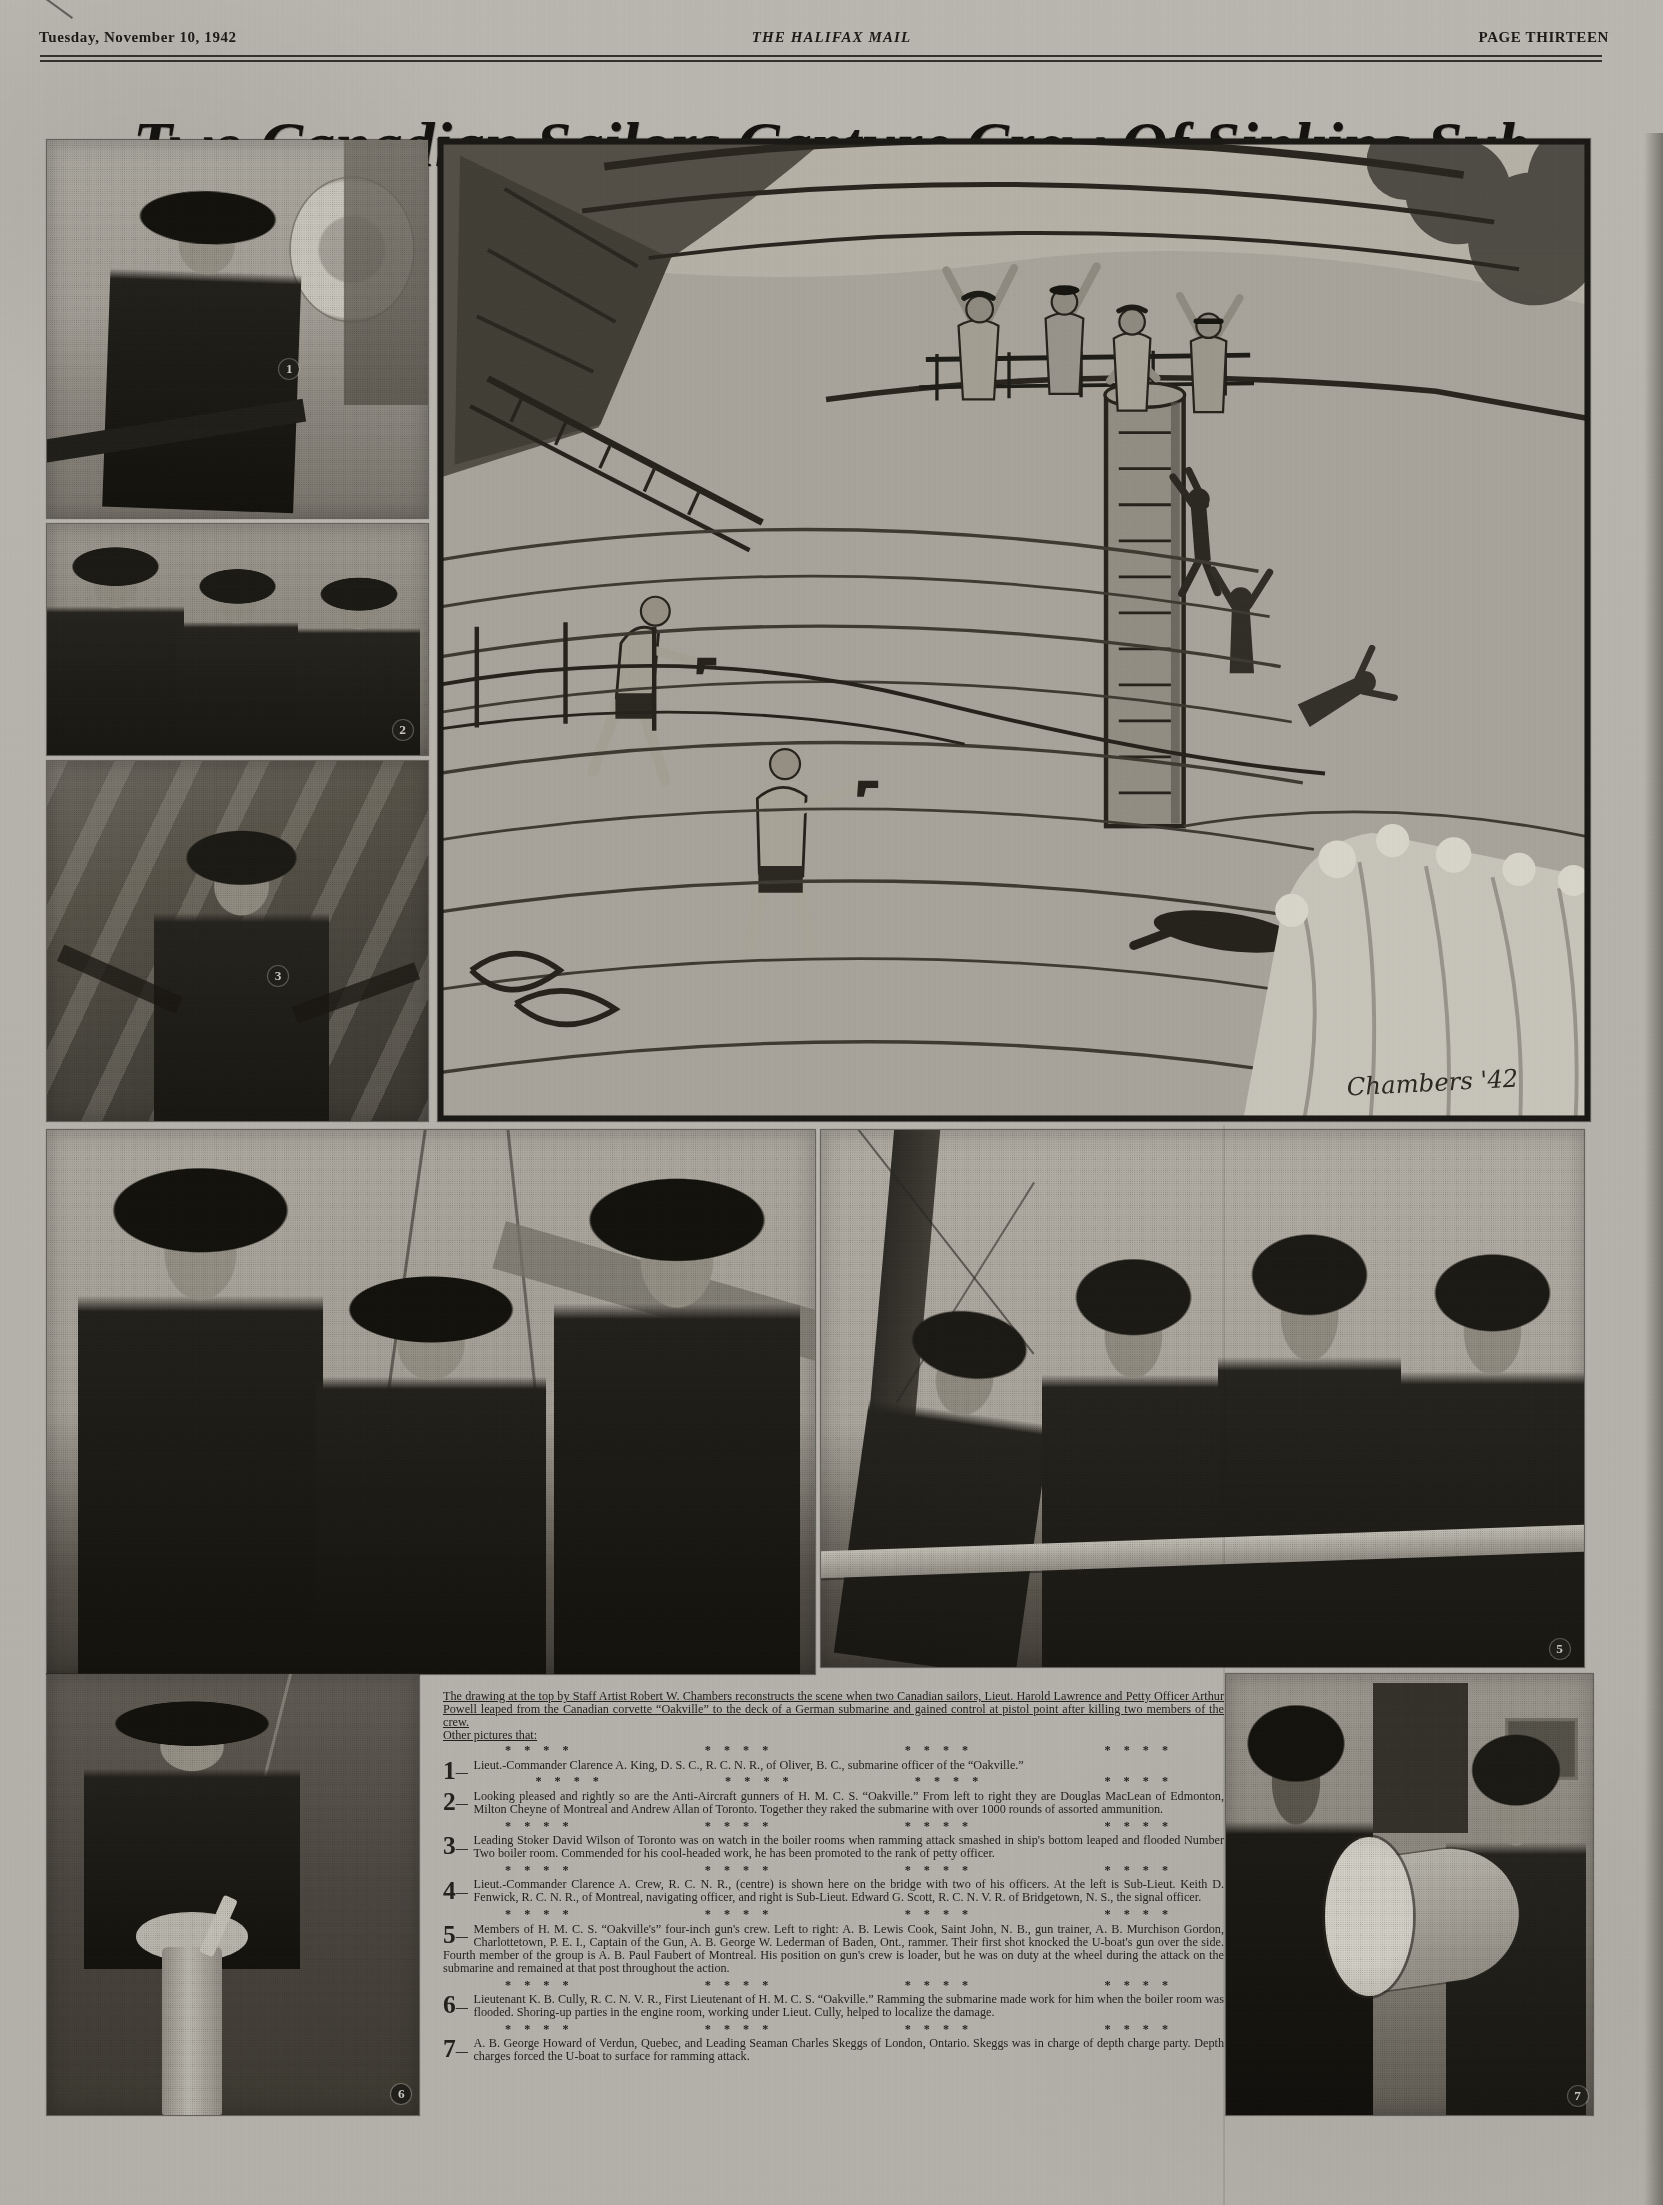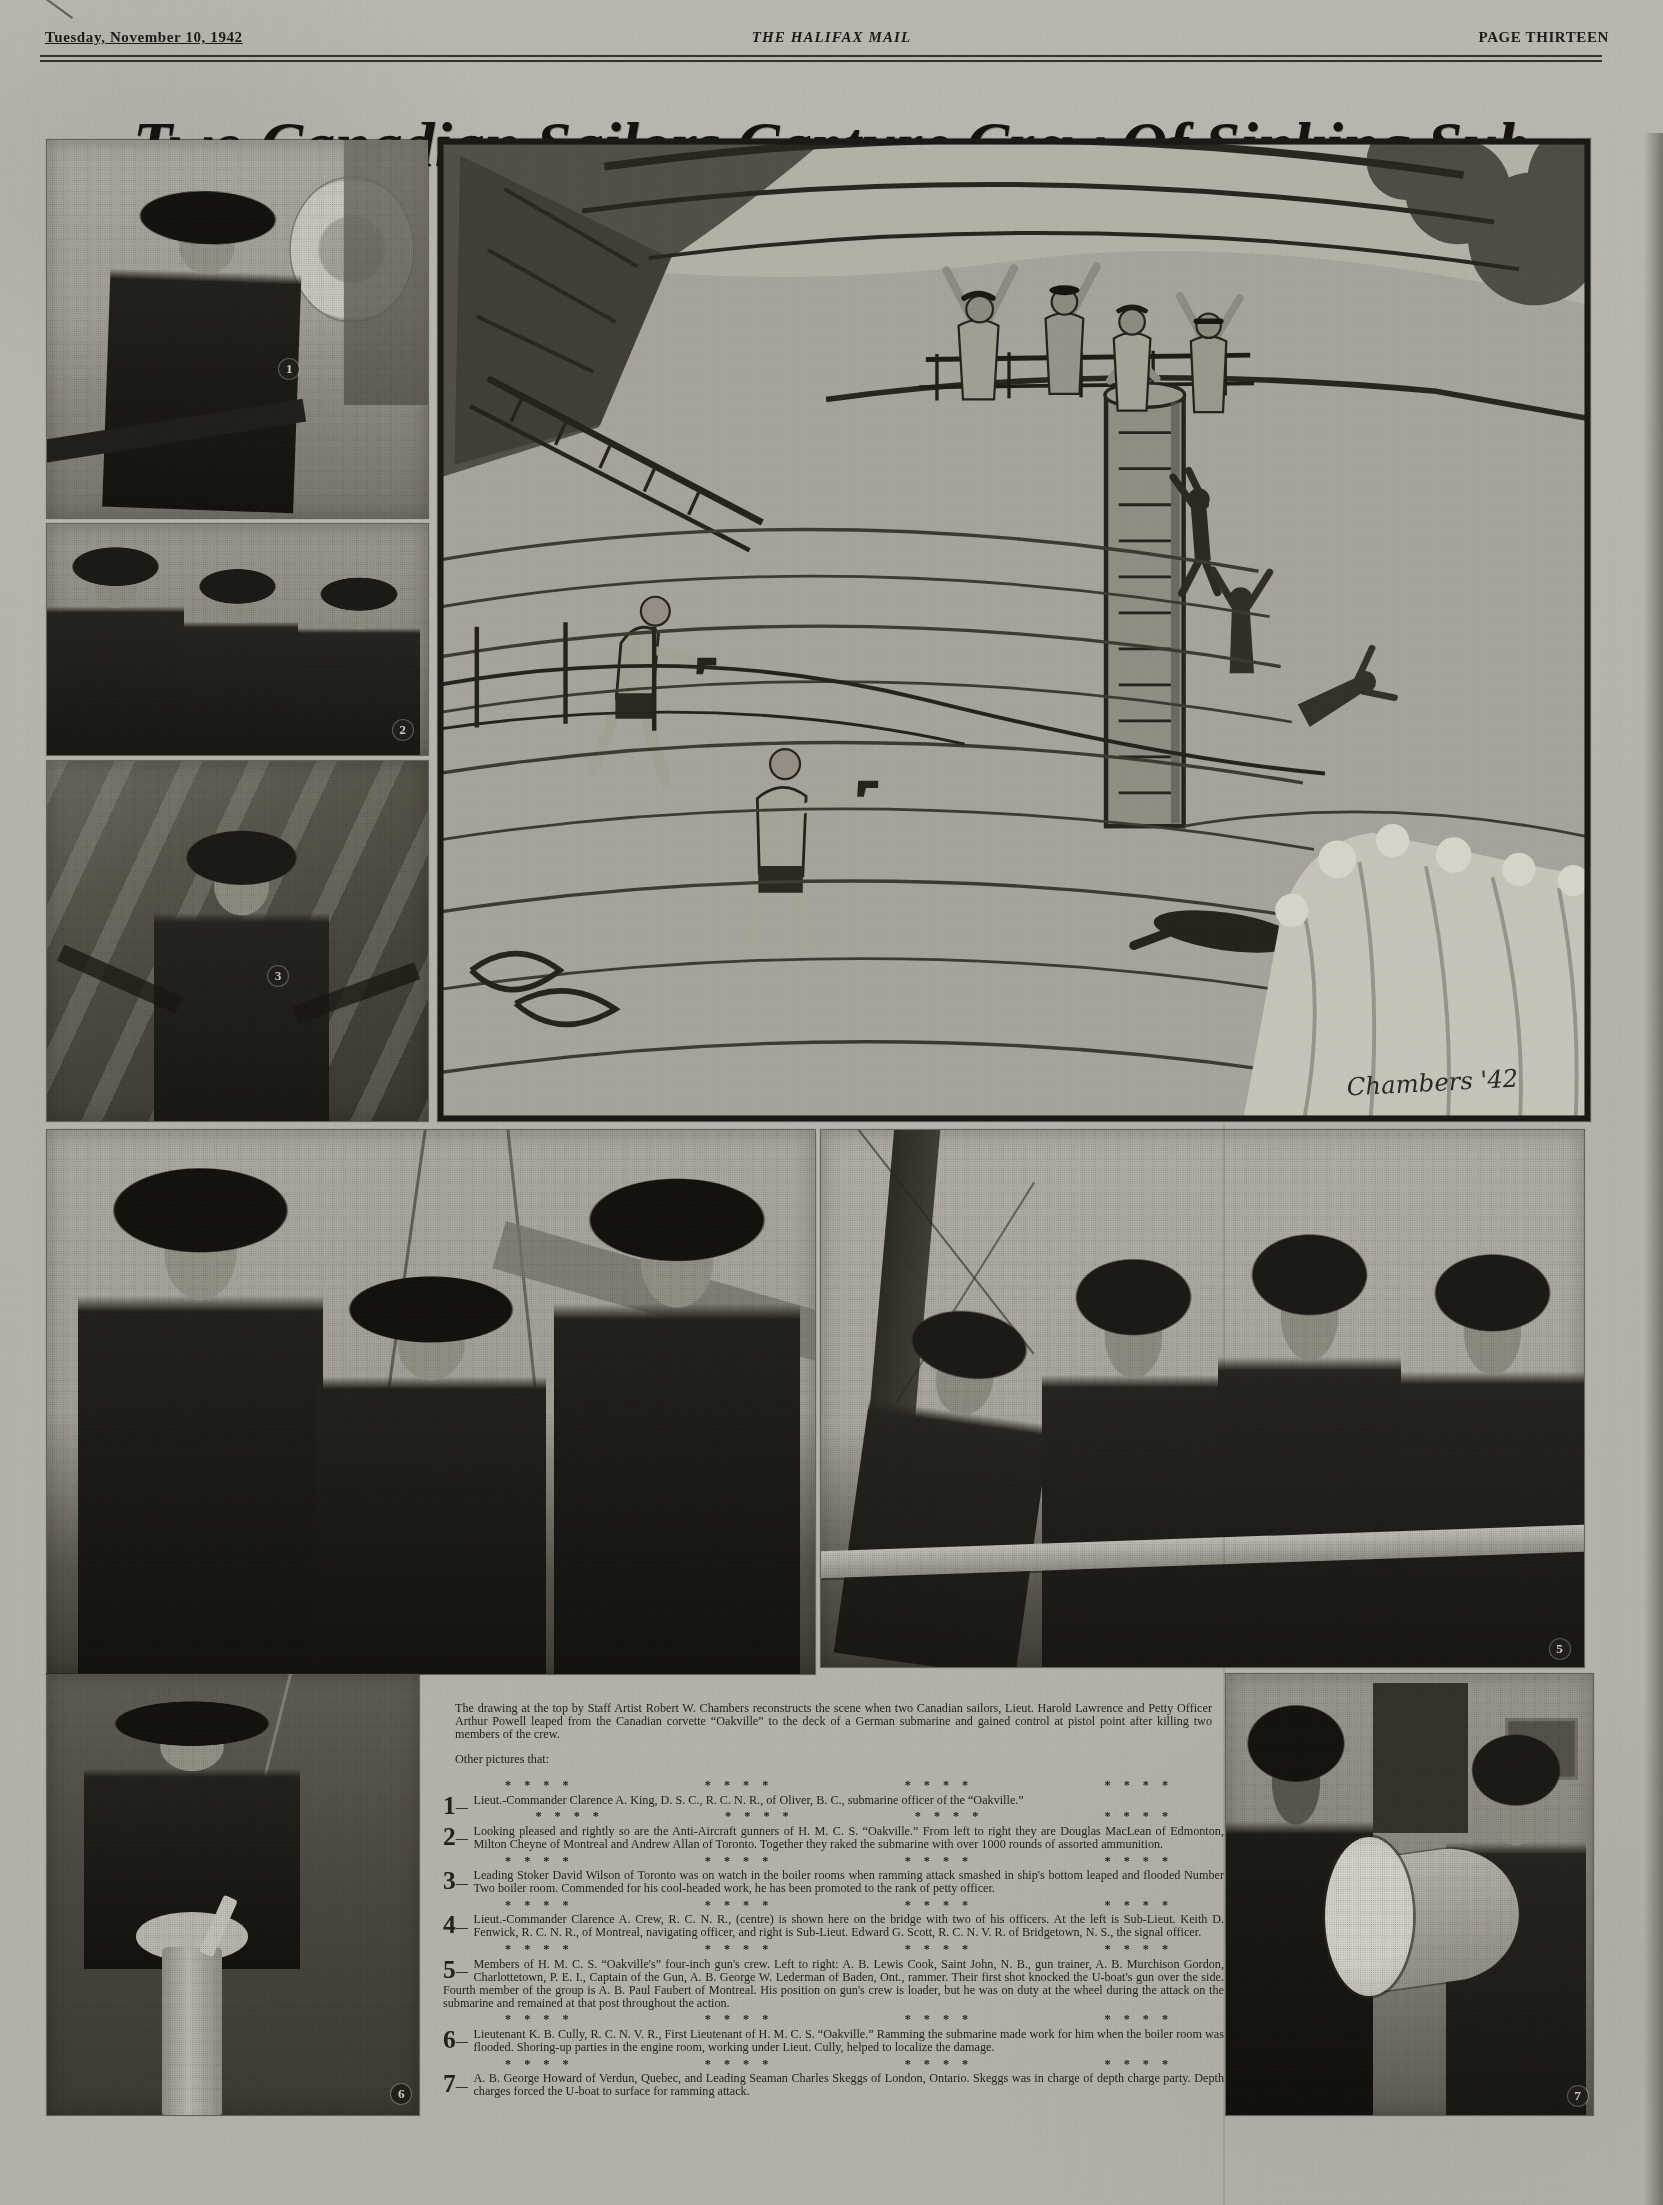--- a/index.html
+++ b/index.html
@@ -15,21 +15,21 @@
   .grain{position:absolute;inset:0;pointer-events:none;opacity:.35;
     background-image:repeating-linear-gradient(90deg,rgba(0,0,0,.025) 0 0.6px,transparent 0.6px 1.7px),
                      repeating-linear-gradient(0deg,rgba(255,255,255,.02) 0 1.1px,transparent 1.1px 2.8px);}
   .edge-shadow{position:absolute;right:0;top:133px;bottom:0;width:19px;
     background:linear-gradient(90deg,transparent,rgba(40,37,31,.45));}
   .crease{position:absolute;top:1125px;bottom:0;left:1223px;width:1.7px;background:rgba(30,28,24,.10);}
   .scratch{position:absolute;left:29px;top:3.3px;width:48px;height:2.2px;background:rgba(25,23,19,.55);transform:rotate(36deg);}
 
   
   .hdr{position:absolute;top:29px;font-weight:bold;font-size:15px;letter-spacing:0.6px;white-space:nowrap;}
-  .hdr.date{left:45px;text-decoration:underline;}
+  .hdr.date{left:39px;}
   .hdr.mast{left:50%;transform:translateX(-50%);letter-spacing:1.1px;font-style:italic;}
   .hdr.pageno{right:54px;}
   .rule{position:absolute;left:40px;width:1562px;background:#211f1a;opacity:.88;}
   .rule.r1{top:55px;height:2.2px;}
   .rule.r2{top:60px;height:1.7px;}
   .headline{position:absolute;left:21px;top:64px;width:1621px;text-align:center;
     font-style:italic;font-weight:bold;font-size:64px;line-height:1.18;letter-spacing:0px;
     color:#15130f;text-shadow:0.6px 0.6px 0 rgba(0,0,0,.25);white-space:nowrap;}
 
   
@@ -53,21 +53,21 @@
       radial-gradient(ellipse 16% 10% at 50% 23%, #5a564d 96%, transparent 100%),
       linear-gradient(180deg, transparent 32%, #1d1b16 35%, #12100c 100%);}
   .prop{position:absolute;}
   .badge{position:absolute;width:20px;height:20px;border-radius:50%;background:#211f1a;
     color:#c9c6bd;font-weight:bold;font-size:13.3px;line-height:20px;text-align:center;z-index:5;
     box-shadow:0 0 0 1.1px rgba(200,197,188,.35);}
 
   
   .caps{position:absolute;left:443px;top:1690px;width:781px;font-size:12.2px;line-height:13px;
     text-align:justify;color:#23211c;}
-  .caps p{margin:12px;}
+  .caps p{margin:0;text-decoration:underline;}
   .other{text-align:left;margin-top:1.1px;}
   .stars{display:flex;justify-content:space-between;padding:0 51px 0 62px;
     font-weight:bold;font-size:12.2px;line-height:14.4px;letter-spacing:5px;margin:1.1px 0;}
   .cap-item{margin-bottom:2.8px;}
   .cap-num{float:left;display:flex;align-items:flex-end;margin:1.1px 5.5px 0 0;}
   .cap-num .n{font-size:25.5px;line-height:21px;font-weight:bold;}
   .cap-num .d{font-size:12.2px;line-height:16.6px;font-weight:bold;}
 
   .illo{position:absolute;left:438px;top:139px;width:1152px;height:982px;
     box-shadow:0 0 0 1.1px rgba(30,28,23,.6);}

